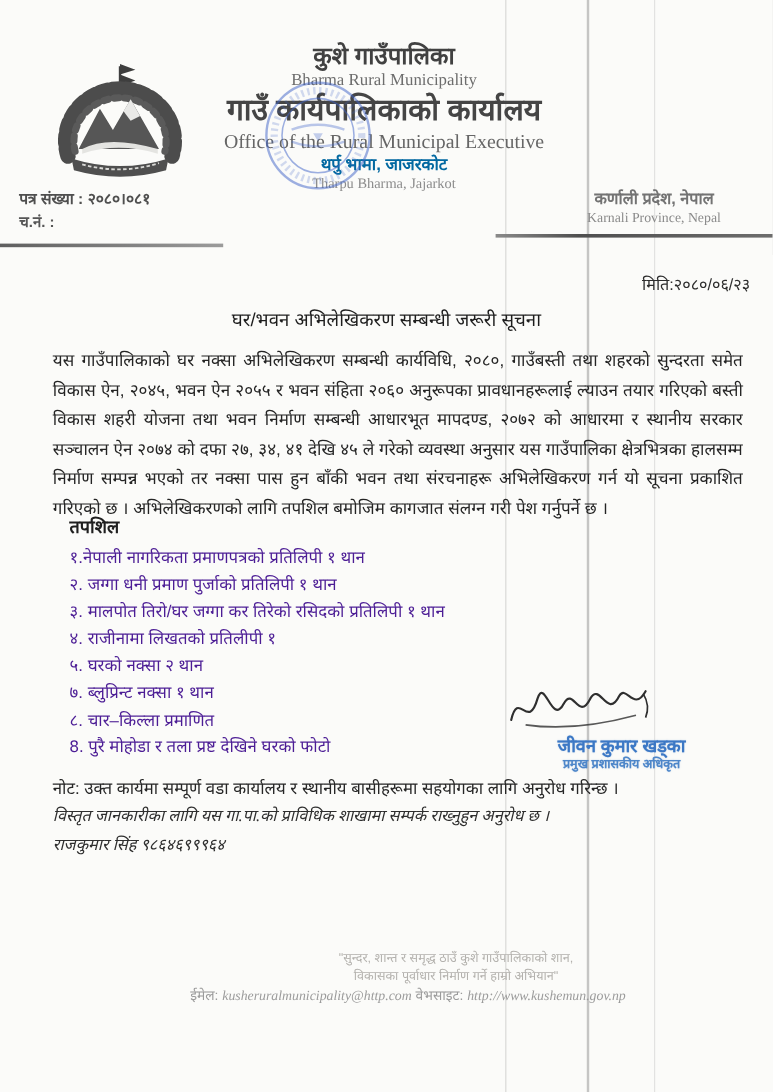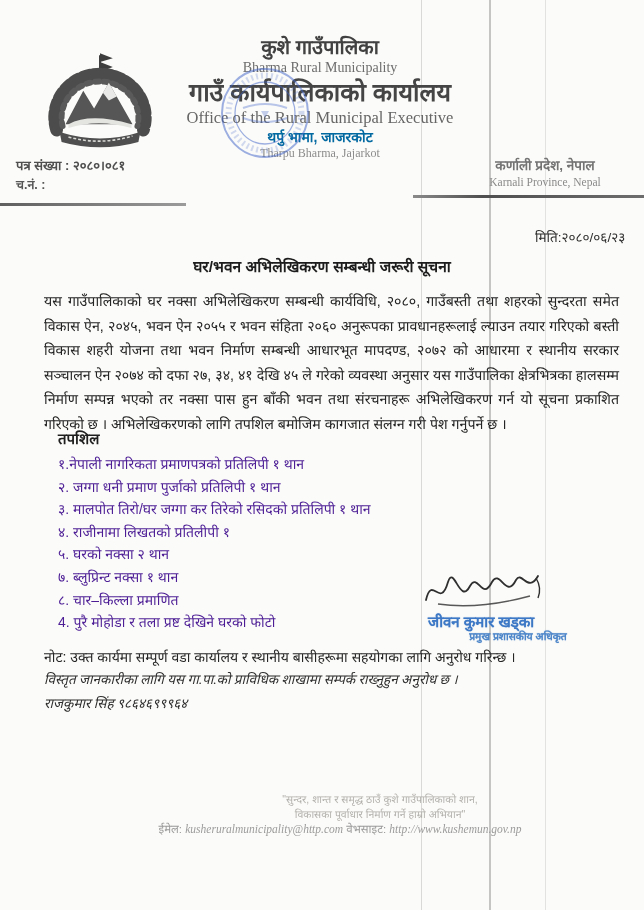--- a/index.html
+++ b/index.html
@@ -30,29 +30,29 @@
   .stamp{position:absolute;left:219px;top:66px;width:92px;height:94px;opacity:.5;}
   .province{position:absolute;left:452px;top:157px;width:186px;text-align:center;line-height:1.3;}
   .p-np{font-size:13.5px;font-weight:bold;color:#737373;}
   .p-en{font-size:11.5px;font-family:"Liberation Serif","DejaVu Serif",serif;color:#8a8a8a;}
   .refblock{position:absolute;left:16px;top:157px;line-height:1.45;}
   .ref-no{font-size:13px;font-weight:bold;color:#4f4f4f;}
   .disp-no{font-size:12.5px;font-weight:bold;color:#565656;}
   
   .dateline{position:absolute;left:503px;top:228px;font-size:13.5px;color:#2d2d2d;margin-left:32px;}
   .subject{position:absolute;left:0;top:255px;width:644px;text-align:center;
-    font-size:15.5px;font-weight:bold;color:#1d1d1d;}
+    font-size:15.5px;font-weight:normal;color:#1d1d1d;}
   .bodypar{position:absolute;left:44px;top:289px;width:575px;
     font-size:14.2px;line-height:24.5px;text-align:justify;color:#242424;}
   .details{position:absolute;left:58px;top:428px;width:420px;}
   .d-head{font-size:15px;font-weight:bold;color:#1f1f1f;margin-bottom:5px;}
   .d-item{font-size:14px;color:#4c1d95;line-height:22.6px;}
   
   .sig-svg{position:absolute;left:418px;top:566px;width:136px;height:46px;}
-  .sig-name{position:absolute;left:428px;top:611px;width:180px;
+  .sig-name{position:absolute;left:428px;top:611px;width:180px;text-align:center;
     font-size:15px;font-weight:bold;color:#3c78c5;text-shadow:0 0 1px rgba(60,120,197,.55);}
   .sig-post{position:absolute;left:428px;top:629px;width:180px;text-align:center;
     font-size:10.5px;font-weight:bold;color:#4d86c9;text-shadow:0 0 1px rgba(77,134,201,.5);}
   
   .note1{position:absolute;left:44px;top:647px;width:575px;font-size:14px;color:#262626;}
   .note2{position:absolute;left:44px;top:670px;width:575px;
     font-size:13.5px;font-style:italic;font-family:"Liberation Serif","DejaVu Serif",serif;color:#2e2e2e;}
   .note3{position:absolute;left:44px;top:694px;width:400px;
     font-size:13.5px;font-style:italic;font-family:"Liberation Serif","DejaVu Serif",serif;color:#2e2e2e;}
   
@@ -120,21 +120,21 @@
 
   <div class="details">
     <div class="d-head">तपशिल</div>
     <div class="d-item">१.नेपाली नागरिकता प्रमाणपत्रको प्रतिलिपी १ थान</div>
     <div class="d-item">२. जग्गा धनी प्रमाण पुर्जाको प्रतिलिपी १ थान</div>
     <div class="d-item">३. मालपोत तिरो/घर जग्गा कर तिरेको रसिदको प्रतिलिपी १ थान</div>
     <div class="d-item">४. राजीनामा लिखतको प्रतिलीपी १</div>
     <div class="d-item">५. घरको नक्सा २ थान</div>
     <div class="d-item">७. ब्लुप्रिन्ट नक्सा १ थान</div>
     <div class="d-item">८. चार–किल्ला प्रमाणित</div>
-    <div class="d-item">4. पुरै मोहोडा र तला प्रष्ट देखिने घरको फोटो</div>
+    <div class="d-item">8. पुरै मोहोडा र तला प्रष्ट देखिने घरको फोटो</div>
   </div>
 
   <svg class="sig-svg" viewBox="0 0 136 46">
     <path d="M8,34 C14,8 22,44 30,16 C36,-2 42,40 52,20 C60,6 64,36 74,16 C82,2 88,34 98,14 C104,4 110,28 120,10" stroke="#2f2f2f" stroke-width="1.8" fill="none" stroke-linecap="round"></path>
     <path d="M20,38 Q60,44 112,30" stroke="#2f2f2f" stroke-width="1.4" fill="none" opacity=".8"></path>
     <path d="M118,12 q6,10 2,20" stroke="#2f2f2f" stroke-width="1.4" fill="none"></path>
   </svg>
   <div class="sig-name">जीवन कुमार खड्का</div>
   <div class="sig-post">प्रमुख प्रशासकीय अधिकृत</div>
 

